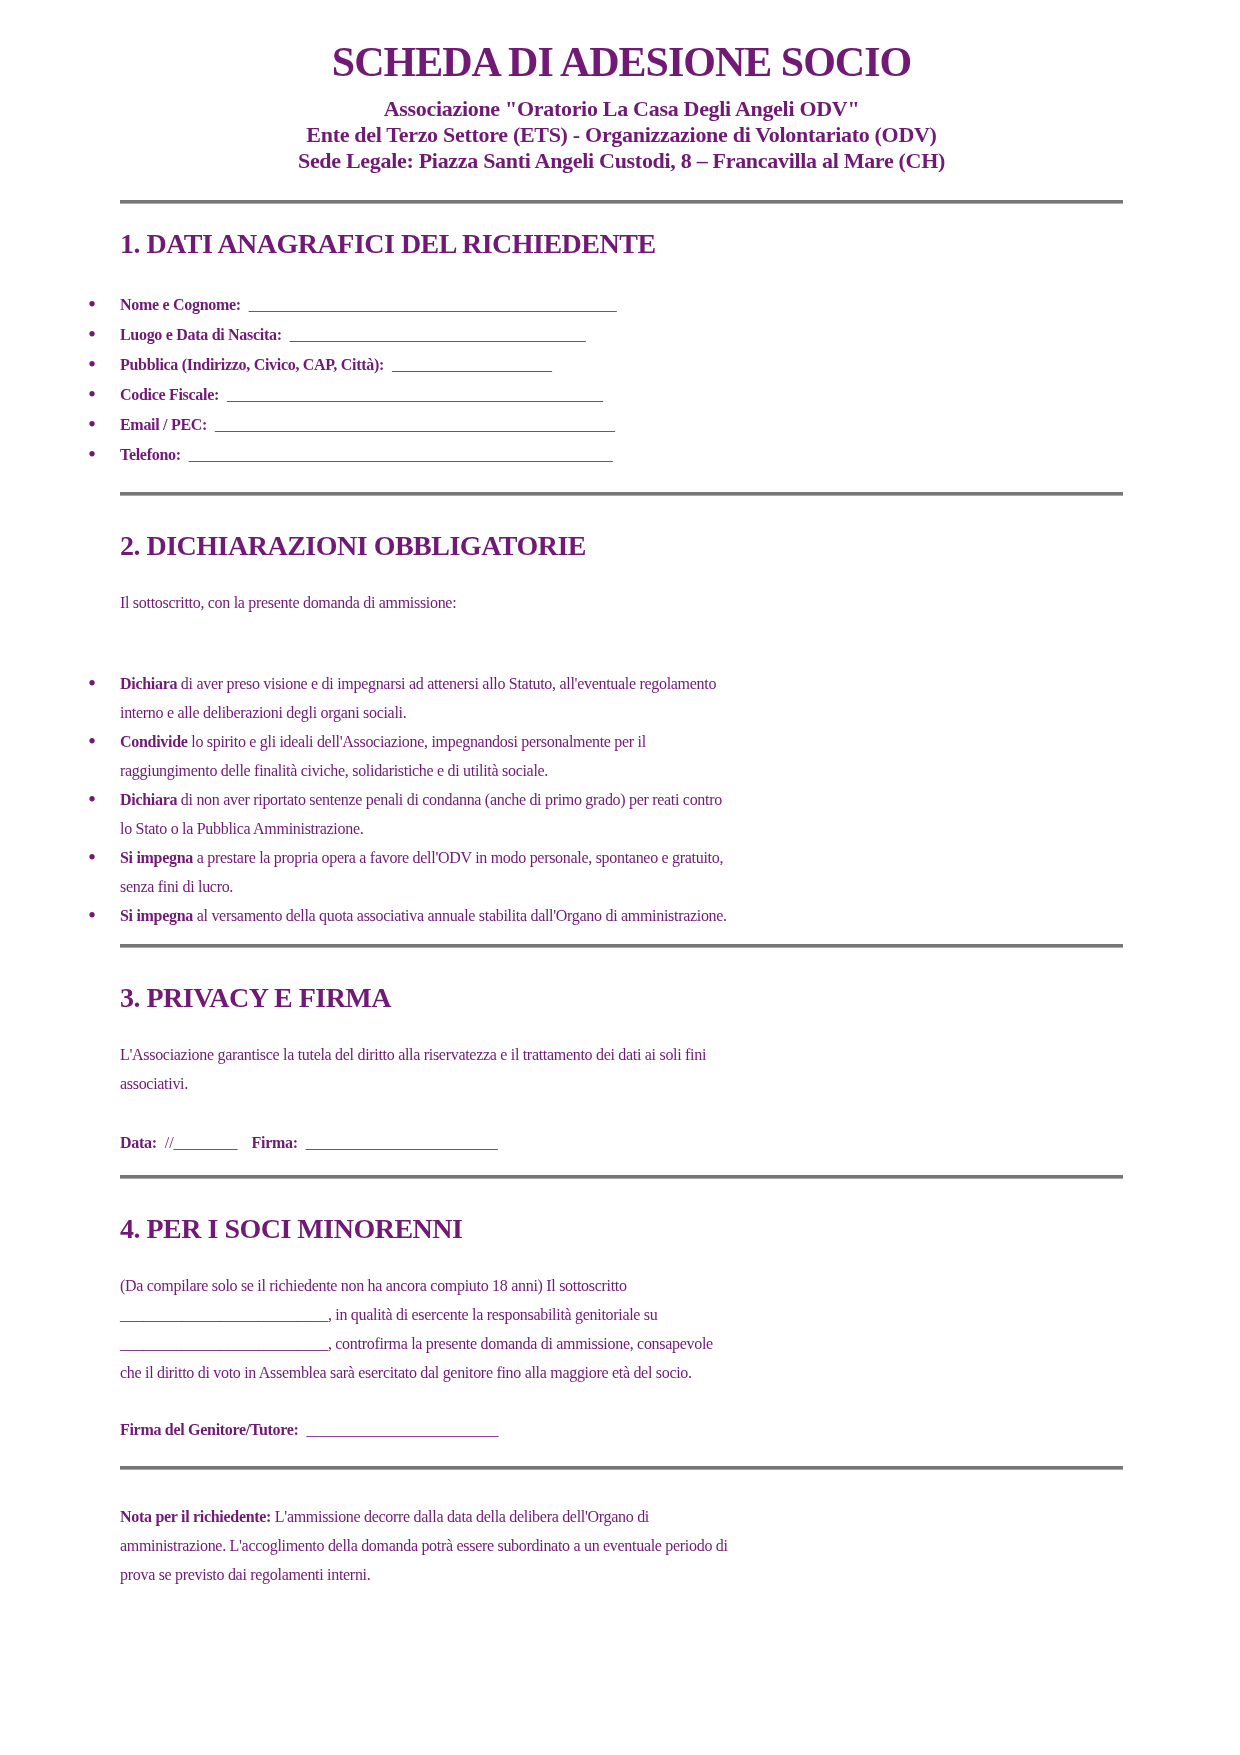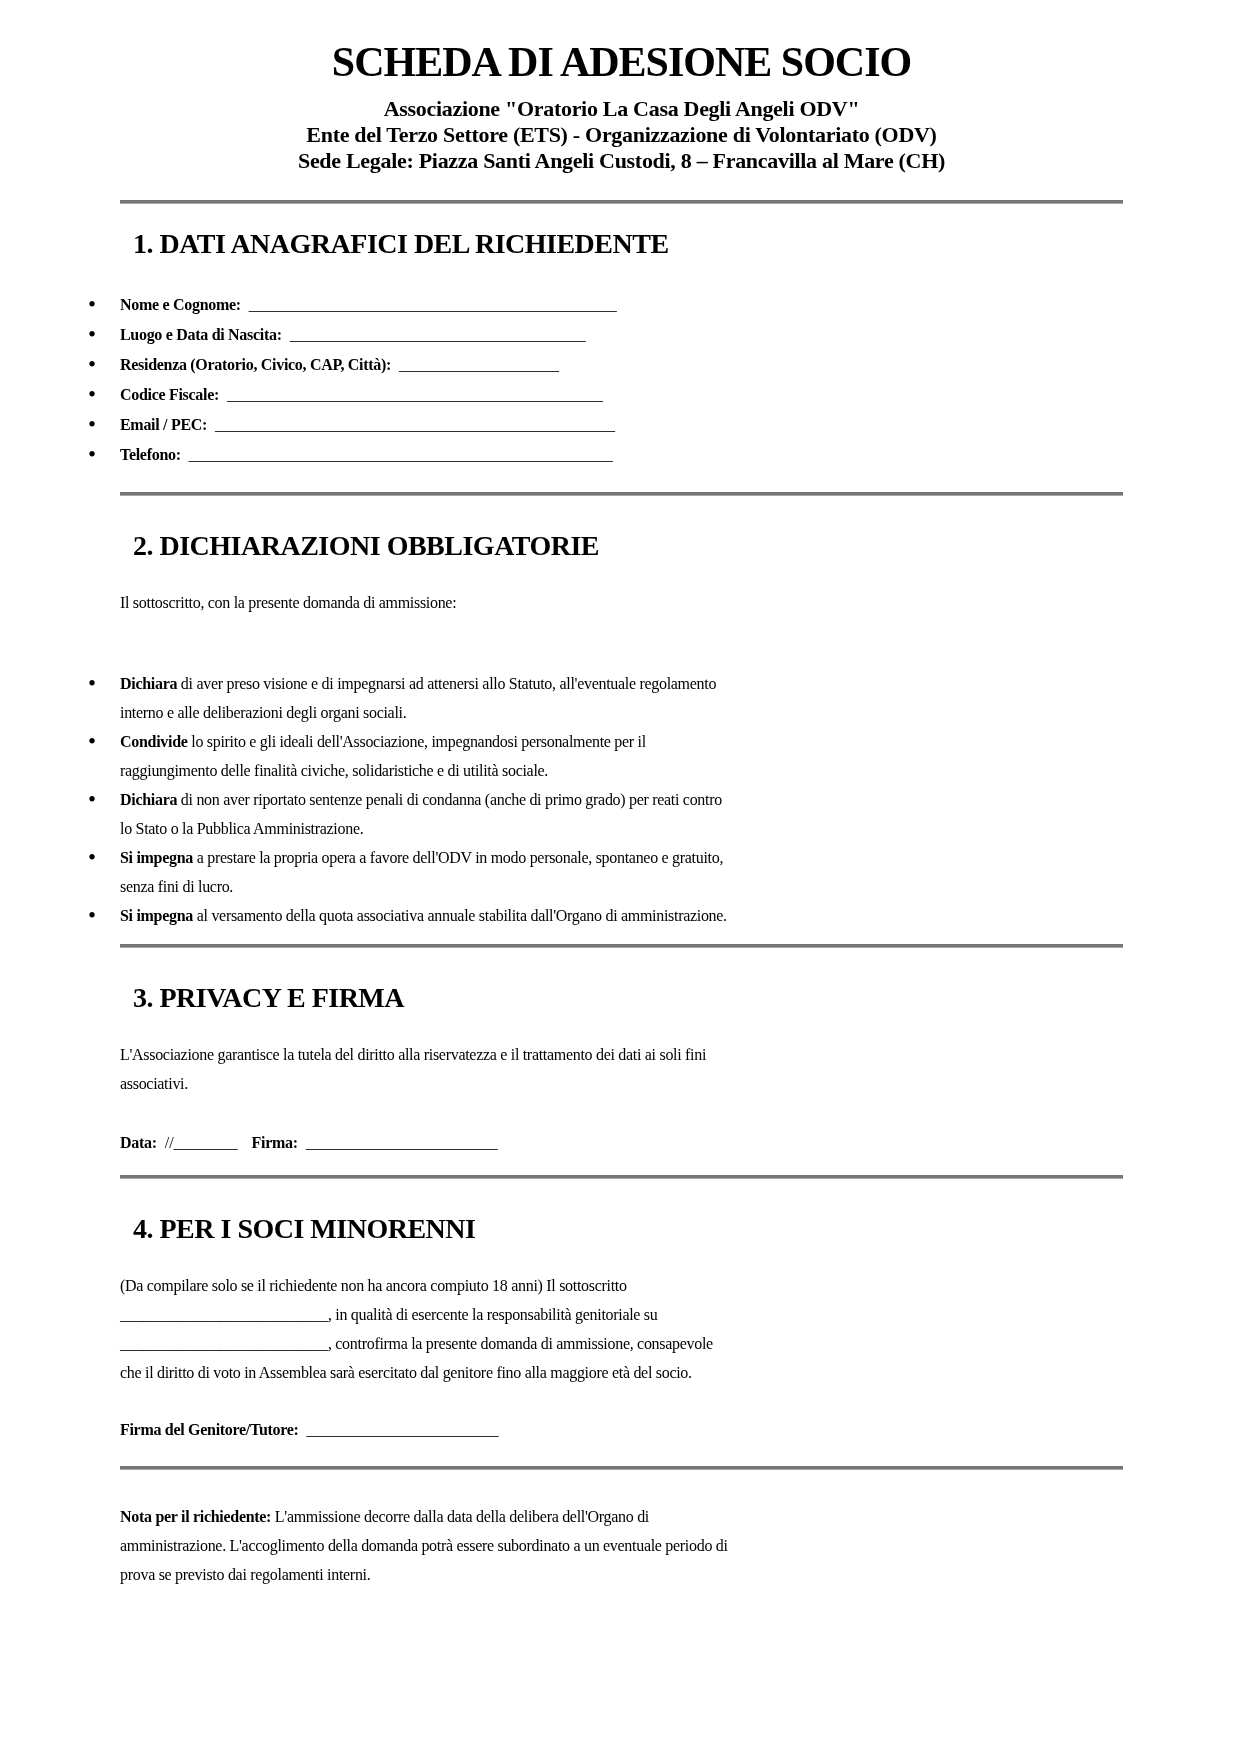--- a/index.html
+++ b/index.html
@@ -2,42 +2,42 @@
 <html><head>
 <meta charset="utf-8">
 <style>
   html,body { margin:0; padding:0; background:#ffffff; }
   .page {
     position:relative;
     width:1240px; height:1755px;
     box-sizing:border-box;
     padding:38px 117px 0 120px;
     font-family:"Liberation Serif","DejaVu Serif",serif;
-    color:#000000;
+    color:#701a75;
     background:#ffffff;
     overflow:hidden;
   }
   .title {
     margin:0;
     font-size:42px; line-height:48px;
     font-weight:bold; text-align:center;
     letter-spacing:-1px;
   }
   .orgblock { margin-top:10px; text-align:center; font-weight:bold;
     font-size:22px; line-height:26px; letter-spacing:-0.3px; }
   .orgblock .line { white-space:nowrap; }
   .it { }
   .rule { height:4px; border:0; margin:0; margin-top:26px;
     background:linear-gradient(#767676 70%, #a8a8a8 30%); }
   .rule.r2 { margin-top:22px; }
   .rule.r3 { margin-top:14px; }
   .rule.r4 { margin-top:18px; }
   .rule.r5 { margin-top:22px; }
   .sec-heading {
-    margin:13px; margin-top:22px;
+    margin:0; margin-top:22px;
     font-size:28px; line-height:36px; font-weight:bold;
     letter-spacing:-0.5px;
   }
   .sec-heading.mt32 { margin-top:32px; }
   .body-text { font-size:16px; letter-spacing:-0.3px; }
   p { margin:0; }
   .intro { margin-top:24px; line-height:29px; }
   .privacy { margin-top:24px; line-height:29px; }
   .datafirma { margin-top:30px; line-height:29px; }
   .minor { margin-top:24px; line-height:29px; }
@@ -77,21 +77,21 @@
   <h2 class="sec-heading">1. DATI ANAGRAFICI DEL RICHIEDENTE</h2>
 
   <ul class="fields body-text">
     <li>
       <span class="b">Nome e Cognome:</span><span class="blank ml8">______________________________________________</span>
     </li>
     <li>
       <span class="b">Luogo e Data di Nascita:</span><span class="blank ml8">_____________________________________</span>
     </li>
     <li>
-      <span class="b">Residenza (Oratorio, Civico, CAP, Città):</span><span class="blank ml8">____________________</span>
+      <span class="b">Pubblica (Indirizzo, Civico, CAP, Città):</span><span class="blank ml8">____________________</span>
     </li>
     <li>
       <span class="b">Codice Fiscale:</span><span class="blank ml8">_______________________________________________</span>
     </li>
     <li>
       <span class="b">Email / PEC:</span><span class="blank ml8">__________________________________________________</span>
     </li>
     <li>
       <span class="b">Telefono:</span><span class="blank ml8">_____________________________________________________</span>
     </li>

